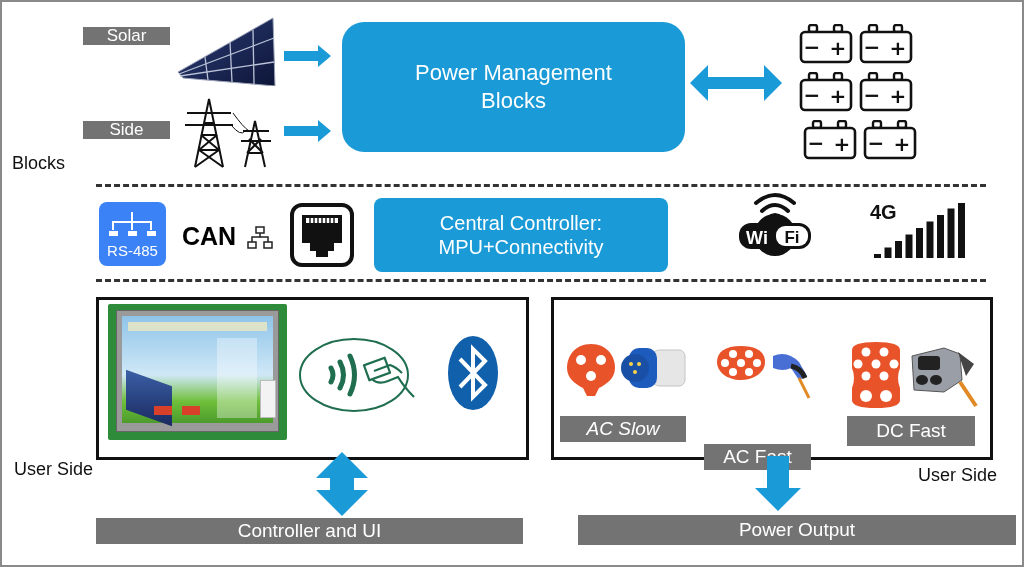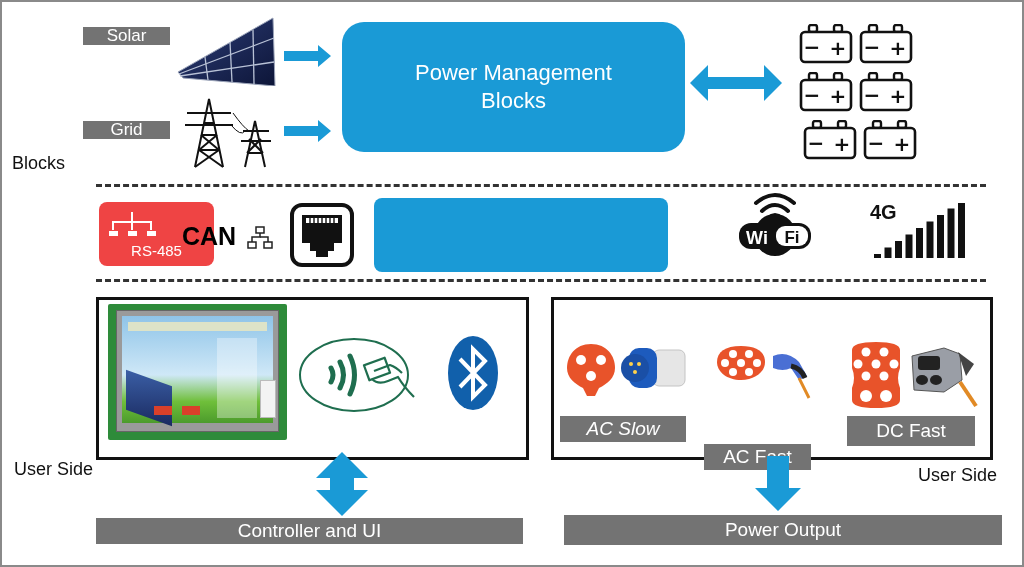--- a/index.html
+++ b/index.html
@@ -12,21 +12,21 @@
   .dash { position:absolute; left:96px; width:890px; height:0; border-top:3px dashed #333; }
   .box { position:absolute; border:3px solid #111; background:#fff; }
   svg { display:block; }
 </style>
 </head>
 <body>
 
 <div class="frame"></div>
 
 <div class="abs tag" style="left:83px;top:27px;width:87px;height:18px;">Solar</div>
-<div class="abs tag" style="left:83px;top:121px;width:87px;height:18px;">Grid</div>
+<div class="abs tag" style="left:83px;top:121px;width:87px;height:18px;">Side</div>
 
 <div class="abs" style="left:175px;top:14px;">
   <svg width="105" height="72" viewBox="0 0 105 72">
     <defs>
       <linearGradient id="sp" x1="0" y1="0" x2="1" y2="1">
         <stop offset="0" stop-color="#2d3e78"></stop>
           <stop offset="1" stop-color="#0d1538"></stop>
       </linearGradient>
     </defs>
     <polygon points="3,58 98,4 100,72 8,64" fill="url(#sp)" stroke="#9aa3b8" stroke-width="1"></polygon>
@@ -130,21 +130,21 @@
         <text x="40" y="31" text-anchor="middle" font-size="20" font-weight="bold" fill="#111" font-family="DejaVu Sans, sans-serif">+</text>
       </svg>
     </div>
 </div>
 
 <div class="abs label-dark" style="left:12px;top:153px;">Blocks</div>
 
 <div class="dash" style="top:184px;"></div>
 <div class="dash" style="top:279px;"></div>
 
-<div class="abs" style="left:99px;top:202px;width:67px;height:64px;background:#ef4444;border-radius:8px;padding-left:48px;">
+<div class="abs" style="left:99px;top:202px;width:67px;height:64px;background:#3b82f6;border-radius:8px;">
   <svg width="67" height="36" viewBox="0 0 67 36" style="position:absolute;left:0;top:4px;">
     <g stroke="#fff" stroke-width="2" fill="#fff">
       <line x1="33" y1="6" x2="33" y2="16" fill="none"></line>
       <polyline points="14,24 14,16 52,16 52,24" fill="none"></polyline>
       <line x1="33" y1="16" x2="33" y2="24"></line>
       <rect x="10" y="25" width="9" height="5" stroke="none"></rect>
       <rect x="29" y="25" width="9" height="5" stroke="none"></rect>
       <rect x="48" y="25" width="9" height="5" stroke="none"></rect>
     </g>
   </svg>
@@ -175,20 +175,22 @@
         <line x1="28" y1="15" x2="28" y2="20"></line>
         <line x1="32" y1="15" x2="32" y2="20"></line>
         <line x1="36" y1="15" x2="36" y2="20"></line>
         <line x1="40" y1="15" x2="40" y2="20"></line>
         <line x1="44" y1="15" x2="44" y2="20"></line>
       </g>
   </svg>
 </div>
 
 <div class="abs blue" style="left:374px;top:198px;width:294px;height:74px;border-radius:8px;display:flex;flex-direction:column;align-items:center;justify-content:center;font-size:20px;line-height:24px;">
+  <span>Central Controller:</span>
+  <span>MPU+Connectivity</span>
 </div>
 
 <div class="abs" style="left:736px;top:185px;">
   <svg width="78" height="72" viewBox="0 0 78 72">
     <g fill="none" stroke="#111" stroke-width="4" stroke-linecap="round">
       <path d="M20,18 Q39,2 58,18"></path>
       <path d="M26,26 Q39,14 52,26"></path>
       <path d="M32,33 Q39,27 46,33"></path>
     </g>
     <circle cx="39" cy="50" r="21" fill="#111"></circle>
@@ -323,13 +325,13 @@
     </svg>
 </div>
 
 <div class="abs" style="left:754px;top:456px;">
   <svg width="48" height="56" viewBox="0 0 48 56">
       <polygon points="13,0 35,0 35,32 47,32 24,55 1,32 13,32" fill="#1a9ad6"></polygon>
     </svg>
 </div>
 
 <div class="abs tag" style="left:96px;top:518px;width:427px;height:26px;font-size:19px;">Controller and UI</div>
-<div class="abs tag" style="left:564px;top:515px;width:438px;height:30px;font-size:19px;">Power Output</div>
+<div class="abs tag" style="left:578px;top:515px;width:438px;height:30px;font-size:19px;">Power Output</div>
 
 </body></html>

